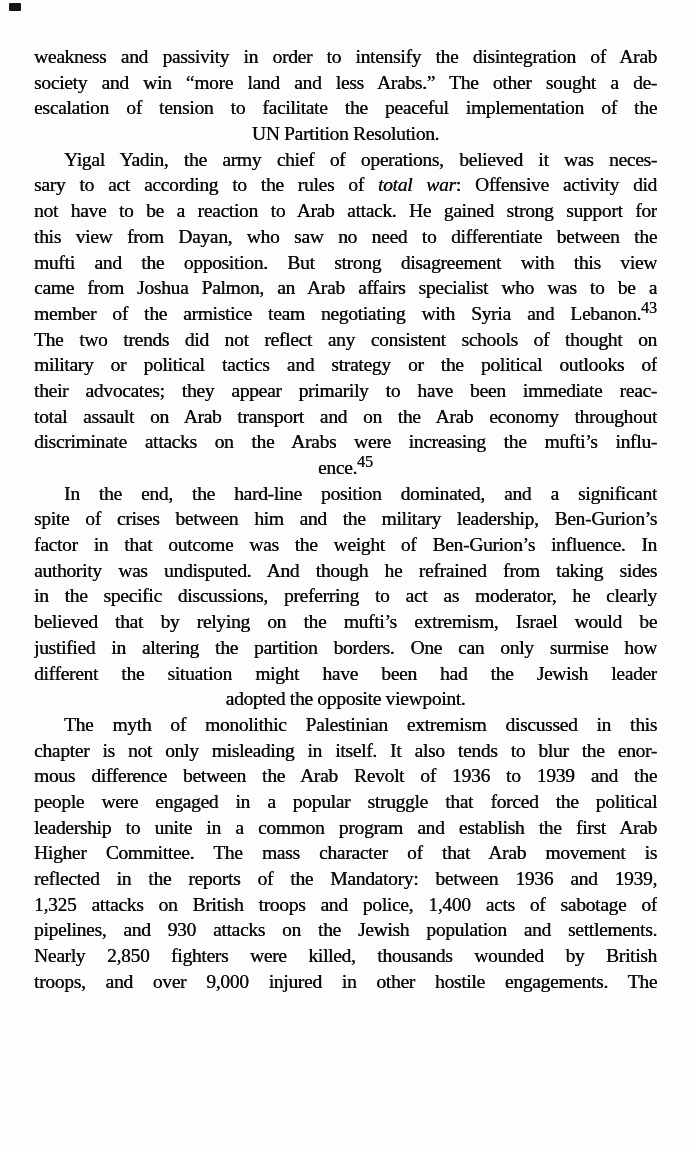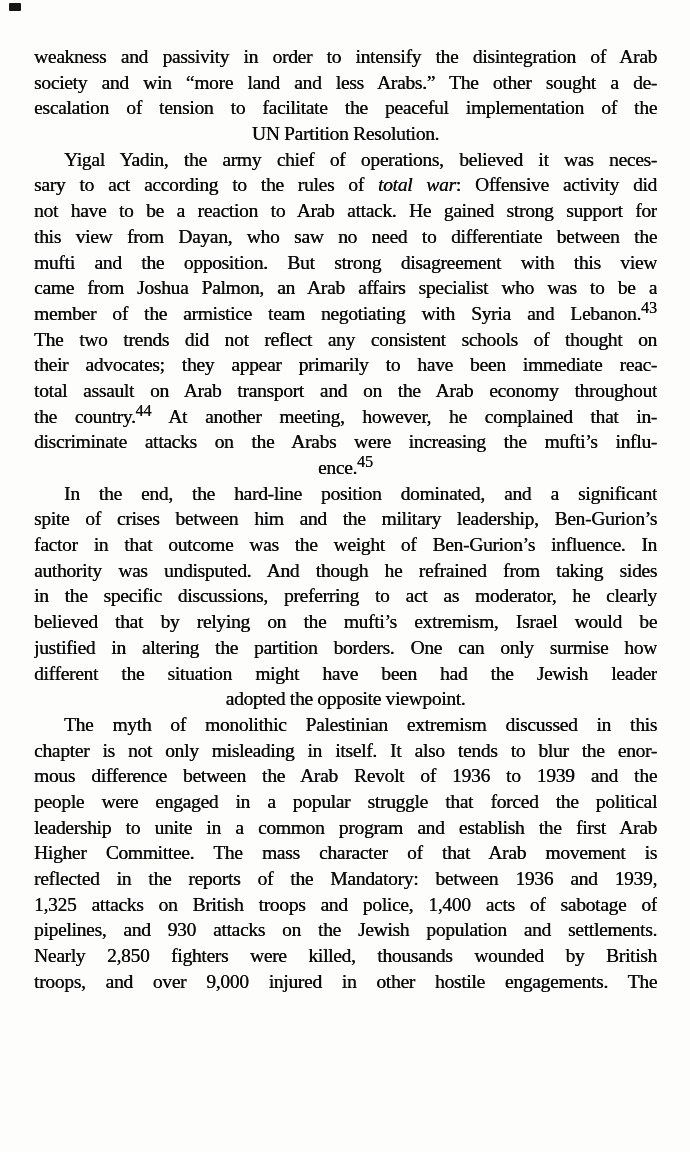--- a/index.html
+++ b/index.html
@@ -63,23 +63,23 @@
       </div>
       <div>
         <div class="line just ind"><span>Yigal Yadin, the army chief of operations, believed it was neces-</span></div>
         <div class="line just"><span>sary to act according to the rules of </span><span class="it">total war</span><span>: Offensive activity did</span></div>
         <div class="line just"><span>not have to be a reaction to Arab attack. He gained strong support for</span></div>
         <div class="line just"><span>this view from Dayan, who saw no need to differentiate between the</span></div>
         <div class="line just"><span>mufti and the opposition. But strong disagreement with this view</span></div>
         <div class="line just"><span>came from Joshua Palmon, an Arab affairs specialist who was to be a</span></div>
         <div class="line just"><span>member of the armistice team negotiating with Syria and Lebanon.</span><span class="sup">43</span></div>
         <div class="line just"><span>The two trends did not reflect any consistent schools of thought on</span></div>
+        <div class="line just"><span>military or political tactics and strategy or the political outlooks of</span></div>
         <div class="line just"><span>their advocates; they appear primarily to have been immediate reac-</span></div>
         <div class="line just"><span>total assault on Arab transport and on the Arab economy throughout</span></div>
-        <div class="line just"><span>the country.</span><span class="sup">44</span><span> At another meeting, however, he complained that in-</span></div>
         <div class="line just"><span>discriminate attacks on the Arabs were increasing the mufti’s influ-</span></div>
         <div class="line"><span>ence.</span><span class="sup">45</span></div>
       </div>
       <div>
         <div class="line just ind"><span>In the end, the hard-line position dominated, and a significant</span></div>
         <div class="line just"><span>spite of crises between him and the military leadership, Ben-Gurion’s</span></div>
         <div class="line just"><span>factor in that outcome was the weight of Ben-Gurion’s influence. In</span></div>
         <div class="line just"><span>authority was undisputed. And though he refrained from taking sides</span></div>
         <div class="line just"><span>in the specific discussions, preferring to act as moderator, he clearly</span></div>
         <div class="line just"><span>believed that by relying on the mufti’s extremism, Israel would be</span></div>

